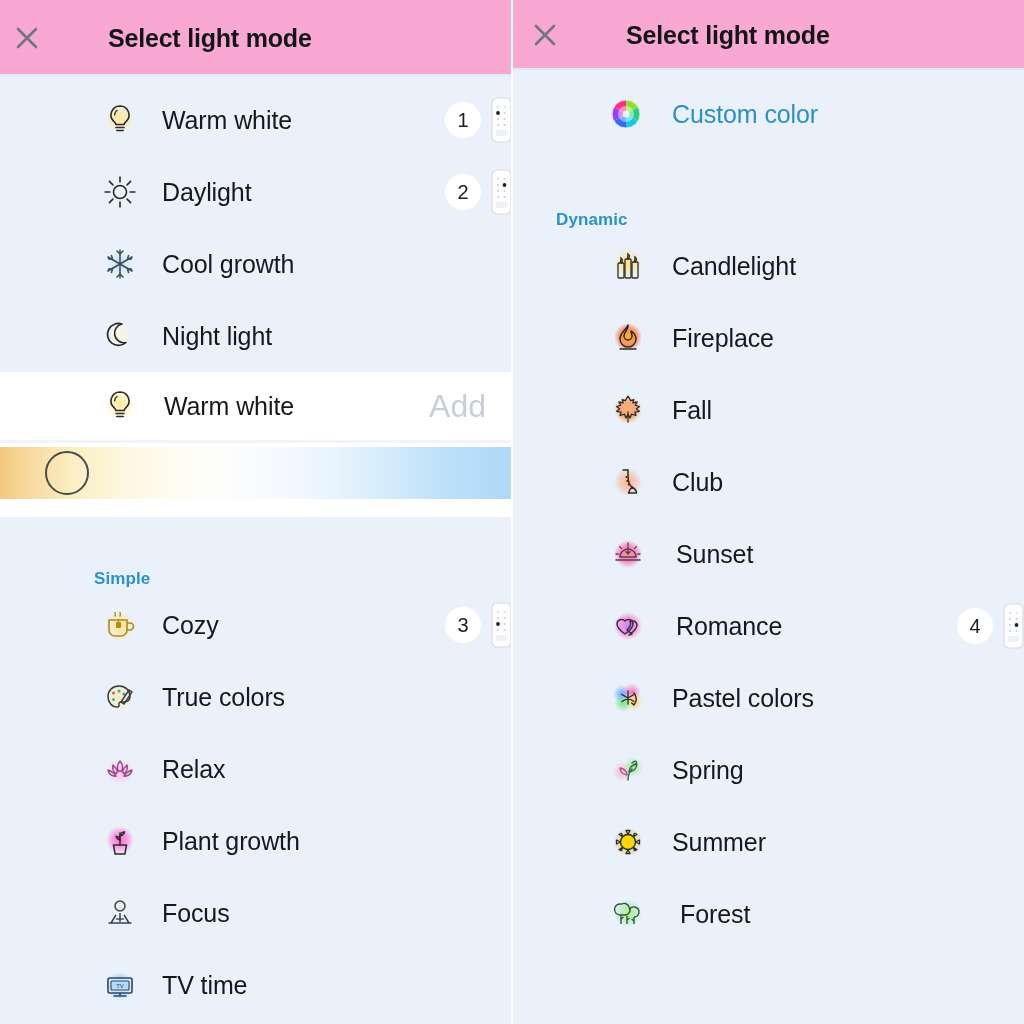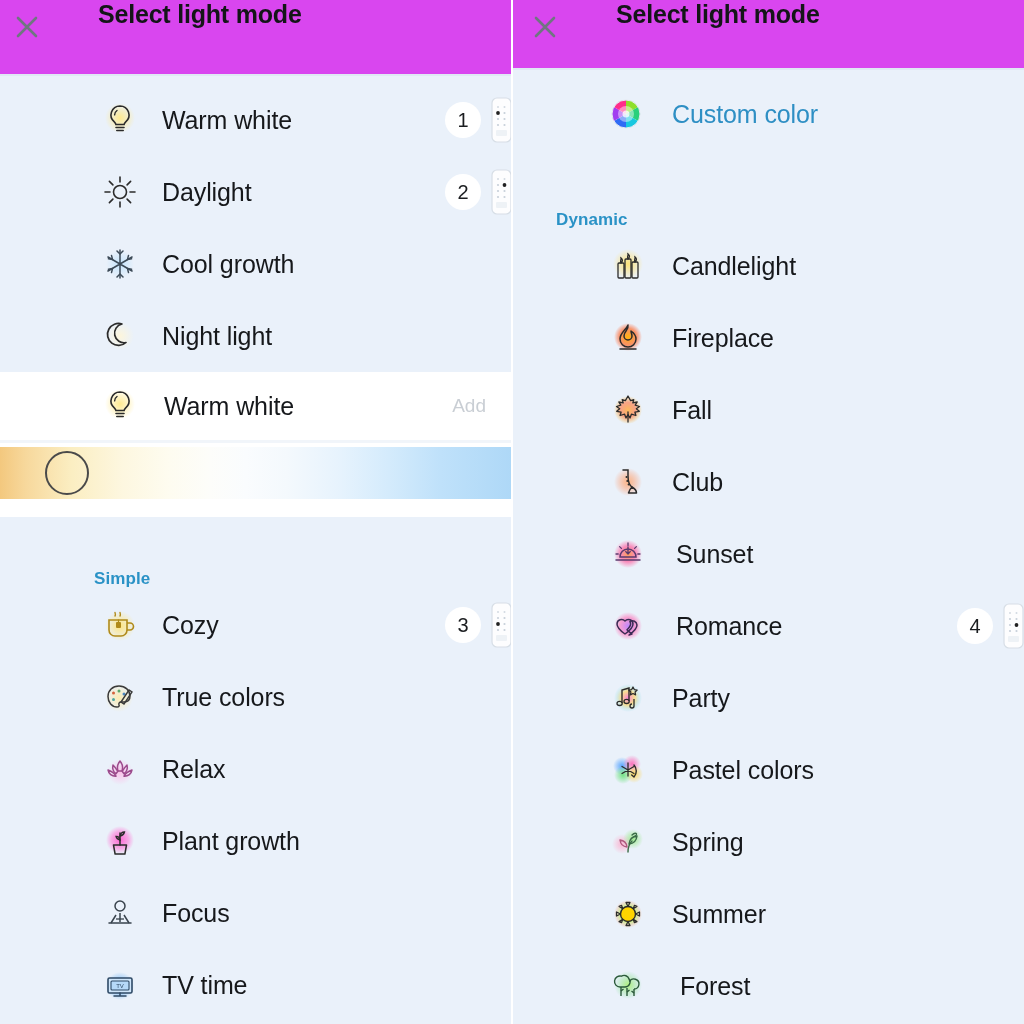--- a/index.html
+++ b/index.html
@@ -9,21 +9,21 @@
     background: #eaf1fa;
     overflow: hidden;
   }
   .screen { position: relative; width: 1024px; height: 1024px; display: flex; }
 
   .panel { position: relative; height: 1024px; overflow: hidden; background: #eaf1fa; }
   .panel-left  { width: 512px; }
   .panel-right { width: 512px; }
 
   
-  .header { position: relative; display: flex; align-items: flex-start; background: #d946ef; }
+  .header { position: relative; display: flex; align-items: center; background: #f9a8d4; gap: 10px; }
   .panel-left  .header { height: 76px; }
   .panel-right .header { height: 70px; }
   .header::after {
     content: ""; position: absolute; left: 0; right: 0; bottom: 0;
     height: 2px; background: #dfe9f4;
   }
   .close-btn {
     width: 54px; height: 54px; margin-left: 0px;
     display: flex; align-items: center; justify-content: center;
     cursor: pointer;
@@ -79,21 +79,21 @@
   .selected-card { position: relative; background: #ffffff; }
   .selected-row {
     position: relative; display: flex; align-items: center; height: 68px;
   }
   .selected-row .row-icon { left: 98px; }
   .selected-label {
     font-size: 25px; color: #16181b; margin-left: 164px; letter-spacing: -0.1px;
   }
   .add-btn {
     position: absolute; right: 26px; top: 50%; transform: translateY(-50%);
-    font-size: 19px; color: #c9ced4; cursor: pointer;
+    font-size: 32px; color: #c9ced4; cursor: pointer;
   }
   .card-sep { height: 3px; background: #f1f5fa; }
   .slider-wrap { position: relative; height: 60px; background: #ffffff; padding: 4px 0; }
   .slider-track {
     position: relative; height: 52px; width: 512px;
     background: linear-gradient(to right,
       #f3c87e 0%, #f7d89c 5%, #fbeec2 14%, #fdf7e0 24%,
       #fefcf0 33%, #fdfdfa 41%, #fafcfe 48%, #f4f9fd 56%,
       #e7f3fd 66%, #d4ebfc 76%, #bfe1fa 86%, #aed8f7 100%);
   }
@@ -583,40 +583,20 @@
               <circle cx="7" cy="22" r="1.1" fill="#c8d0da"></circle>
                 <circle cx="13.5" cy="22" r="1.9" fill="#222"></circle>
               <circle cx="7" cy="28" r="1.1" fill="#c8d0da"></circle>
                 <circle cx="13.5" cy="28" r="1.1" fill="#c8d0da"></circle>
               <rect x="5" y="33" width="11" height="6" rx="1" fill="#eef2f6"></rect>
             </svg>
           </span>
         </span>
       </div>
 
-      <div class="row" style="padding-left:0;">
-        <span class="row-icon" style="left:94px;">
-          <svg width="42" height="42" viewBox="0 0 42 42">
-            <defs>
-                <radialGradient id="gParty">
-                  <stop offset="0%" stop-color="#ff5ac8" stop-opacity=".75"></stop>
-                  <stop offset="50%" stop-color="#ffd24a" stop-opacity=".6"></stop>
-                  <stop offset="100%" stop-color="#5ad7ff" stop-opacity="0"></stop>
-                </radialGradient>
-              </defs>
-            <circle cx="21" cy="21" r="14" fill="url(#gParty)"></circle>
-            <path d="M15 26V13l7-2v13" fill="none" stroke="#2b2b2b" stroke-width="1.4"></path>
-            <ellipse cx="12.6" cy="26.4" rx="2.6" ry="2.1" fill="none" stroke="#2b2b2b" stroke-width="1.3"></ellipse>
-            <ellipse cx="19.6" cy="24.4" rx="2.6" ry="2.1" fill="none" stroke="#2b2b2b" stroke-width="1.3"></ellipse>
-            <path d="M26 10l1.3 2.6 2.9.4-2.1 2 .5 2.9-2.6-1.4-2.6 1.4.5-2.9-2.1-2 2.9-.4z" fill="none" stroke="#2b2b2b" stroke-width="1.2" stroke-linejoin="round"></path>
-            <path d="M27 22v7M27 29a2 2 0 1 1-2-2" fill="none" stroke="#2b2b2b" stroke-width="1.3"></path>
-          </svg>
-        </span>
-        <span class="row-label" style="margin-left:160px;">Party</span>
-      </div>
 
       <div class="row" style="padding-left:0;">
         <span class="row-icon" style="left:94px;">
           <svg width="42" height="42" viewBox="0 0 42 42">
             <defs>
               <radialGradient id="gP1">
                   <stop offset="0%" stop-color="#4a9dff" stop-opacity=".9"></stop>
                   <stop offset="100%" stop-color="#4a9dff" stop-opacity="0"></stop>
                 </radialGradient>
               <radialGradient id="gP2">

